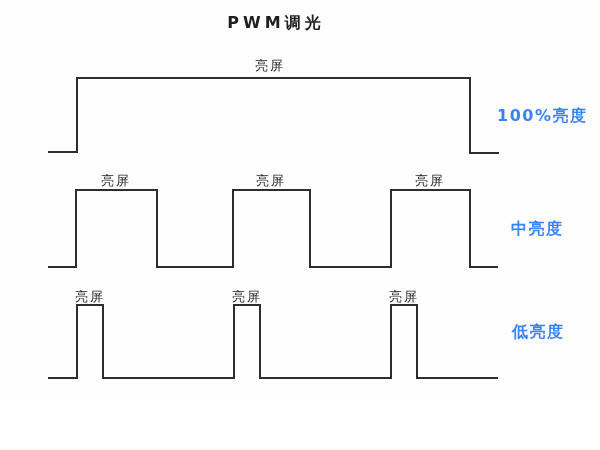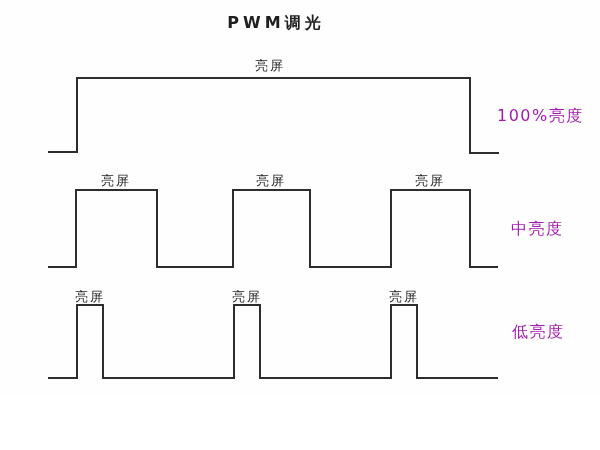--- a/index.html
+++ b/index.html
@@ -11,21 +11,21 @@
   .title{
     position:absolute;left:276px;top:13px;transform:translateX(-50%);
     font-size:16px;font-weight:700;letter-spacing:4px;color:#1f1f1f;white-space:nowrap;
   }
   .pulse-label{
     position:absolute;transform:translateX(-50%);
     font-size:13px;font-weight:400;letter-spacing:2px;color:#1f1f1f;white-space:nowrap;
   }
   .side-label{
     position:absolute;
-    font-size:16px;font-weight:400;letter-spacing:1.5px;color:#a21caf;white-space:nowrap;
+    font-size:16px;font-weight:700;letter-spacing:1.5px;color:#3b82f6;white-space:nowrap;
   }
 </style>
 </head>
 <body>
 
 <div class="stage">
 
   <div class="title">PWM调光</div>
 
   <svg class="wave-svg" viewBox="0 0 600 450" xmlns="http://www.w3.org/2000/svg">

